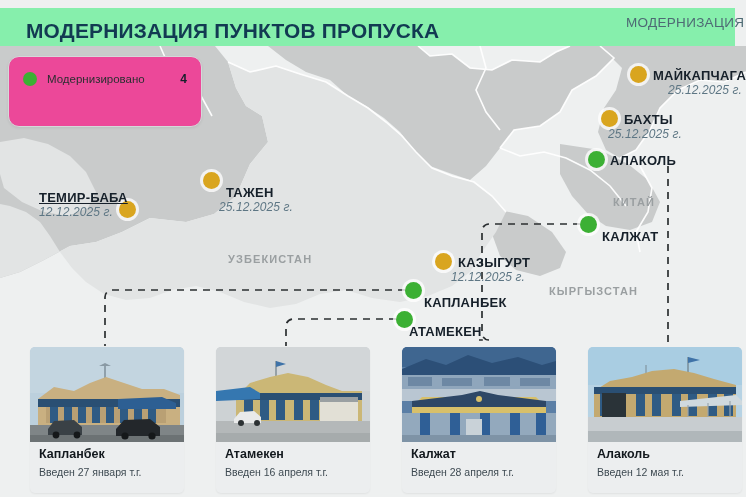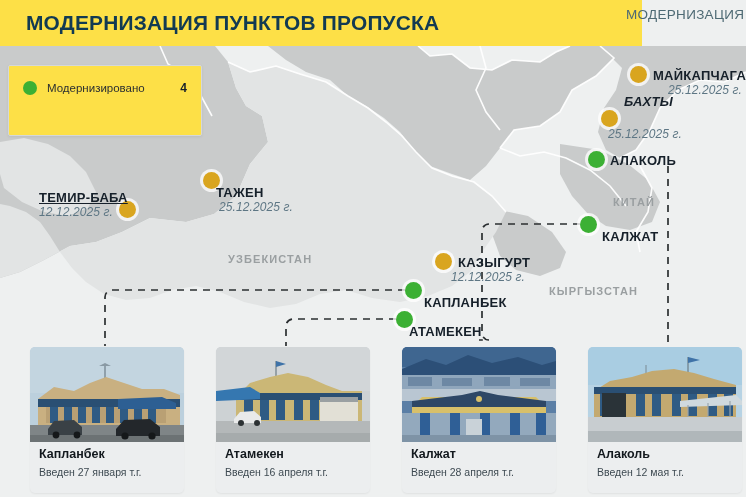--- a/index.html
+++ b/index.html
@@ -8,22 +8,22 @@
     width:746px;height:497px;overflow:hidden;
     background:#eceeee;
     font-family:"Liberation Sans","DejaVu Sans",sans-serif;
     position:relative;
     -webkit-font-smoothing:antialiased;
   }
   #stage{position:relative;width:746px;height:497px;overflow:hidden;background:#eef0f0;}
 
   
   .header{
-    position:absolute;left:0;top:0;width:642px;height:46px;
-    background:#fde047;
+    position:absolute;left:0;top:8px;width:735px;height:46px;
+    background:#86efac;
   }
   .header-title{
     position:absolute;left:26px;top:11px;
     font-size:20.5px;font-weight:bold;letter-spacing:.2px;
     color:#123a52;white-space:nowrap;
     font-family:"Liberation Sans","DejaVu Sans",sans-serif;
     transform:scaleX(1.02);transform-origin:left center;
   }
   .header-org{
     position:absolute;left:626px;top:7px;
@@ -51,22 +51,22 @@
   .pt .nm{
     position:absolute;white-space:nowrap;font-size:13px;font-weight:bold;
     color:#16202a;letter-spacing:.25px;
   }
   .pt .dt{
     position:absolute;white-space:nowrap;font-size:12px;color:#5d7684;letter-spacing:.1px;font-style:italic;
   }
 
   
   .legend{
-    position:absolute;left:8px;top:65px;width:192px;height:69px;
-    background:#fde047;border:1px solid #d5d8d9;border-radius:2px;
+    position:absolute;left:8px;top:56px;width:192px;height:69px;
+    background:#ec4899;border:1px solid #d5d8d9;border-radius:11px;
     box-shadow:0 1px 3px rgba(0,0,0,.07);
   }
   .legend-row{position:absolute;left:14px;height:22px;display:flex;align-items:center;width:170px;}
   .legend-row.r1{top:11px;}
   .legend-row.r2{top:37px;}
   .legend-dot{width:14px;height:14px;border-radius:50%;flex:0 0 auto;}
   .legend-dot.green{background:#3cb034;}
   .legend-dot.gold{background:#d9a51f;}
   .legend-label{margin-left:10px;font-size:11.5px;color:#2b2f31;white-space:nowrap;}
   .legend-count{position:absolute;right:6px;font-size:12px;font-weight:bold;color:#16202a;}
@@ -167,39 +167,39 @@
     </svg>
 
     <div class="pt">
       <span class="dot gold" style="left:119px;top:155px;"></span>
       <span class="nm" style="left:39px;top:144px;text-decoration:underline;">ТЕМИР-БАБА</span>
       <span class="dt" style="left:39px;top:159px;">12.12.2025 г.</span>
     </div>
 
     <div class="pt">
       <span class="dot gold" style="left:203px;top:126px;"></span>
-      <span class="nm" style="left:216px;top:139px;">ТАЖЕН</span>
+      <span class="nm" style="left:226px;top:139px;">ТАЖЕН</span>
       <span class="dt" style="left:219px;top:154px;">25.12.2025 г.</span>
     </div>
 
     <div class="pt">
       <span class="dot gold" style="left:435px;top:207px;"></span>
       <span class="nm" style="left:458px;top:209px;">КАЗЫГУРТ</span>
       <span class="dt" style="left:451px;top:224px;">12.12.2025 г.</span>
     </div>
 
     <div class="pt">
       <span class="dot gold" style="left:630px;top:20px;"></span>
       <span class="nm" style="left:653px;top:22px;">МАЙКАПЧАГАЙ</span>
       <span class="dt" style="left:668px;top:37px;">25.12.2025 г.</span>
     </div>
 
     <div class="pt">
       <span class="dot gold" style="left:601px;top:64px;"></span>
-      <span class="nm" style="left:624px;top:48px;font-style:italic;">БАХТЫ</span>
+      <span class="nm" style="left:624px;top:66px;">БАХТЫ</span>
       <span class="dt" style="left:608px;top:81px;">25.12.2025 г.</span>
     </div>
 
     <div class="pt">
       <span class="dot green" style="left:405px;top:236px;"></span>
       <span class="nm" style="left:424px;top:249px;">КАПЛАНБЕК</span>
     </div>
 
     <div class="pt">
       <span class="dot green" style="left:396px;top:265px;"></span>

